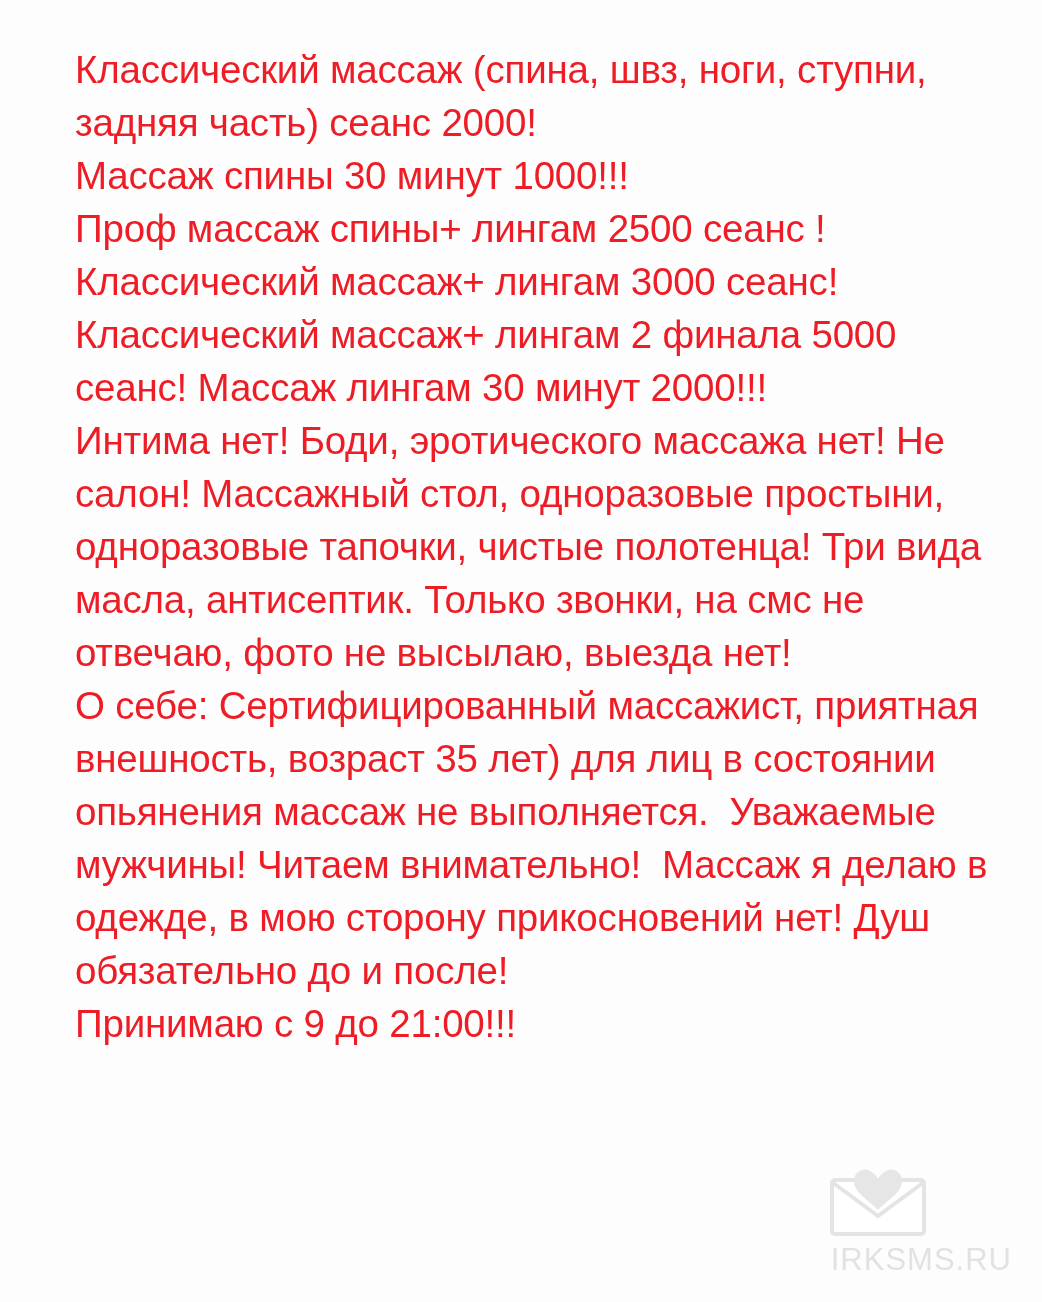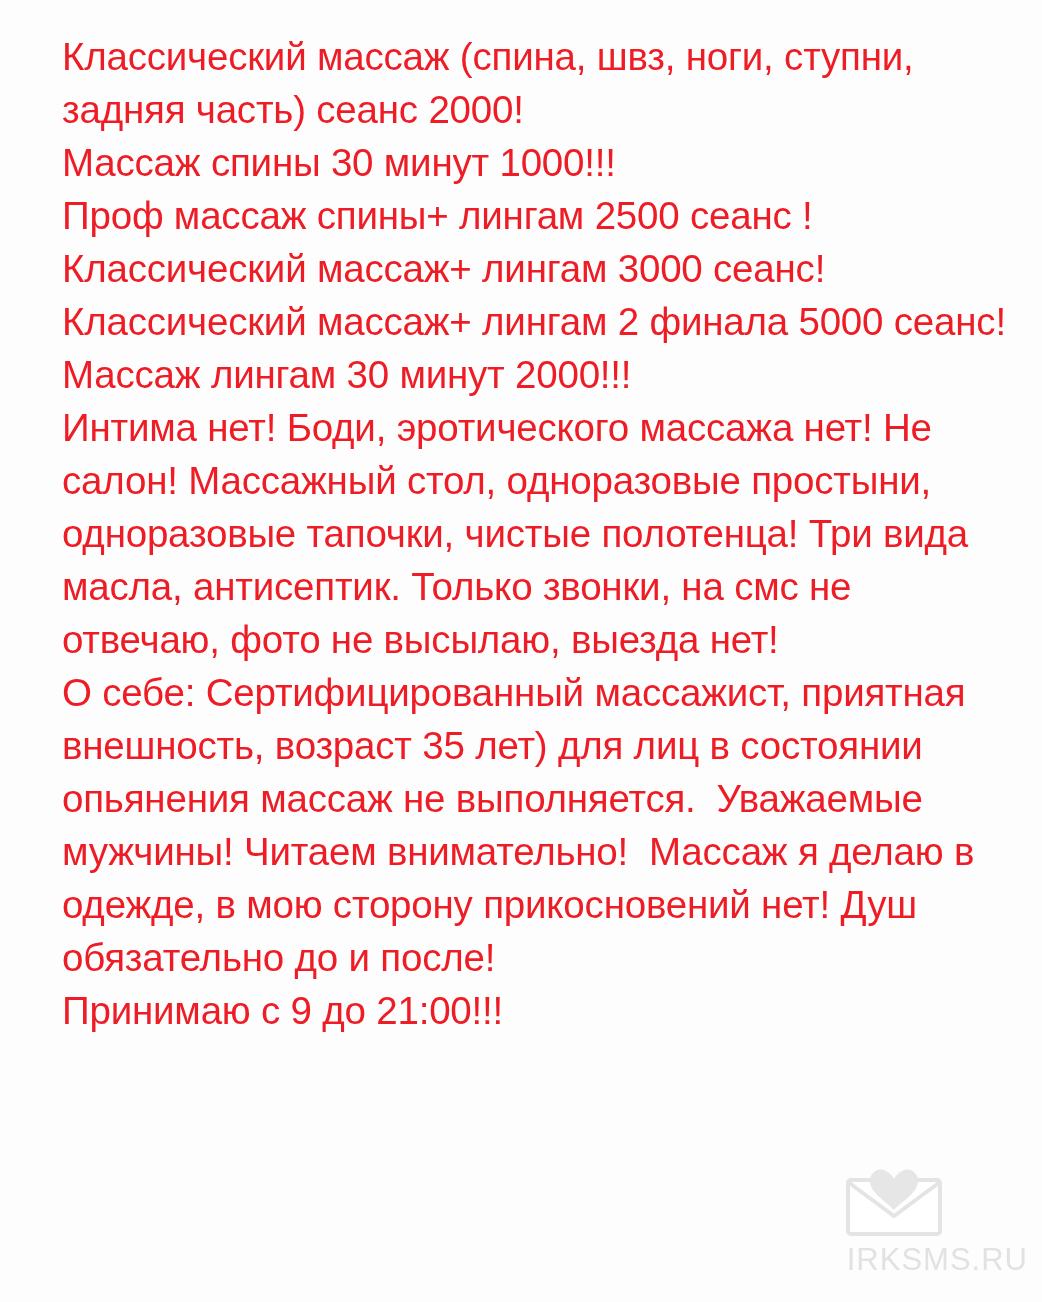--- a/index.html
+++ b/index.html
@@ -22,25 +22,25 @@
     padding: 30px 28px 0 62px;
   }
   .ad-text {
     color: #ee1c25;
     font-family: "Liberation Sans", sans-serif;
     font-size: 38.5px;
     line-height: 53px;
     letter-spacing: -0.2px;
     white-space: pre-wrap;
     word-wrap: break-word;
-    margin: 0;
+    margin: 13px;
   }
   .watermark {
     position: absolute;
-    right: 14px;
+    right: 30px;
     bottom: 18px;
     width: 260px;
     height: 120px;
     pointer-events: none;
     user-select: none;
   }
   .wm-icon {
     position: absolute;
     right: 86px;
     top: 0;

